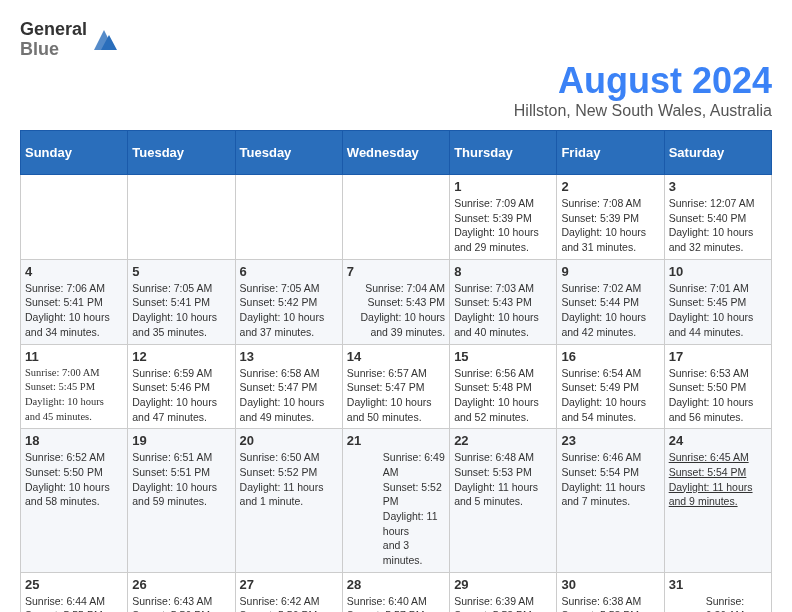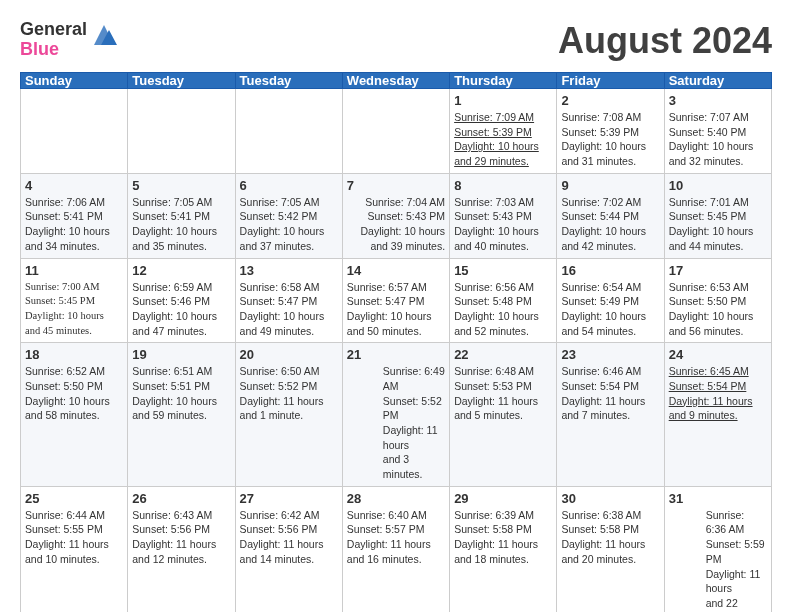--- a/index.html
+++ b/index.html
@@ -11,62 +11,64 @@
       padding: 20px;
     }
     .header-section {
       display: flex;
       justify-content: space-between;
       align-items: flex-start;
       margin-bottom: 10px;
     }
     .logo {
       display: flex;
+      align-items: center;
     }
     .logo-text {
       display: flex;
       flex-direction: column;
       line-height: 1.1;
     }
     .logo-general {
       font-size: 18px;
       font-weight: bold;
       color: #333;
     }
     .logo-blue {
       font-size: 18px;
       font-weight: bold;
-      color: #ec4899;
+      color: #737373;
     }
     .logo-icon {
       width: 30px;
       height: 30px;
       margin-left: 2px;
     }
     .title-section {
       text-align: right;
     }
     .main-title {
       font-size: 36px;
       font-weight: bold;
-      color: #404040;
+      color: #3b82f6;
+      margin-top: 40px;
     }
     .sub-title {
       font-size: 16px;
       color: #555;
     }
     .calendar {
       width: 100%;
       border-collapse: collapse;
       font-size: 11px;
     }
     .calendar th {
       background-color: #2a6ebb;
       color: #fff;
-      padding: 0 4px;
+      padding: 14px 4px;
       text-align: left;
       font-size: 13px;
       border: 1px solid #1a5aaa;
     }
     .calendar td {
       border: 1px solid #ccc;
       vertical-align: top;
       padding: 4px;
       width: 107px;
       min-height: 80px;
@@ -100,20 +102,21 @@
       <span class="logo-general">General</span>
       <span class="logo-blue">Blue</span>
     </div>
     <svg class="logo-icon" viewBox="0 0 30 30">
       <polygon points="5,25 15,5 25,25" fill="#2a6ebb" opacity="0.8"></polygon>
       <polygon points="12,25 20,10 28,25" fill="#2a6ebb"></polygon>
     </svg>
   </div>
   <div class="title-section">
     <div class="main-title">August 2024</div>
+    <div class="sub-title">Hillston, New South Wales, Australia</div>
   </div>
 </div>
 
 <table class="calendar">
   <thead>
     <tr>
     <th>Sunday</th>
         <th>Tuesday</th>
         <th>Tuesday</th>
         <th>Wednesday</th>
@@ -123,35 +126,35 @@
       </tr>
   </thead>
   <tbody id="calendar-body">
   <tr>
         <td class="empty-cell"></td>
         <td class="empty-cell"></td>
         <td class="empty-cell"></td>
         <td class="empty-cell"></td>
         <td>
           <span class="day-number">1</span>
-          <div class="day-info" style="white-space: pre-line; text-decoration: underline;">Sunrise: 7:09 AM
+          <div class="day-info" style="white-space: pre-line;">Sunrise: 7:09 AM
 Sunset: 5:39 PM
 Daylight: 10 hours
 and 29 minutes.</div>
         </td>
         <td>
           <span class="day-number">2</span>
           <div class="day-info" style="white-space: pre-line;">Sunrise: 7:08 AM
 Sunset: 5:39 PM
 Daylight: 10 hours
 and 31 minutes.</div>
         </td>
         <td>
           <span class="day-number">3</span>
-          <div class="day-info" style="white-space: pre-line;">Sunrise: 7:07 AM
+          <div class="day-info" style="white-space: pre-line;">Sunrise: 12:07 AM
 Sunset: 5:40 PM
 Daylight: 10 hours
 and 32 minutes.</div>
         </td>
       </tr>
       <tr>
         <td>
           <span class="day-number">4</span>
           <div class="day-info" style="white-space: pre-line;">Sunrise: 7:06 AM
 Sunset: 5:41 PM

